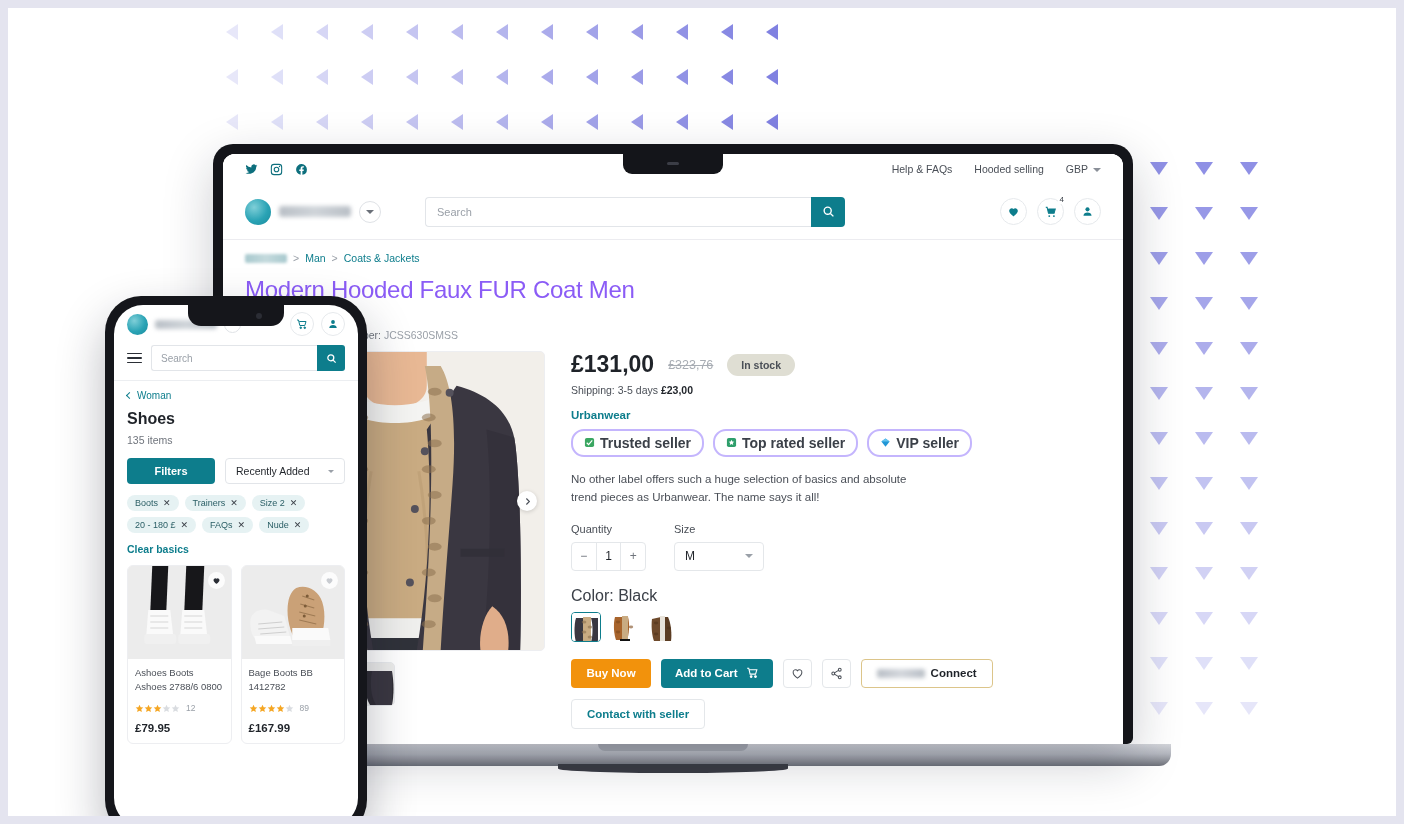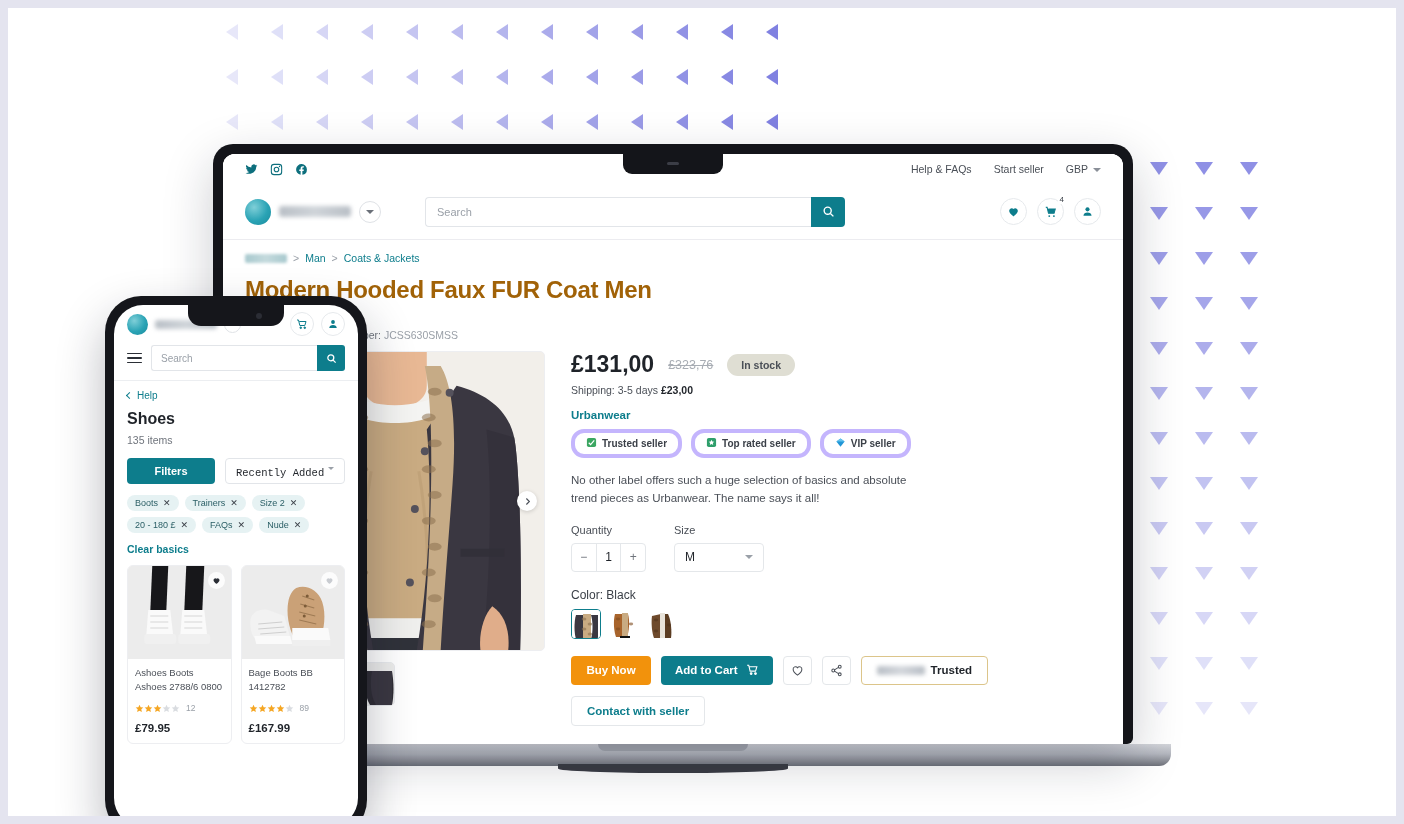--- a/index.html
+++ b/index.html
@@ -104,21 +104,21 @@
 
   .head-icons { margin-left:auto; display:flex; gap:10px; align-items:center; }
   .circ-icon { width:27px; height:27px; border-radius:50%; border:1px solid #e6e9ec; display:flex; align-items:center; justify-content:center; position:relative; background:#fff; cursor:pointer; }
   .cart-badge { position:absolute; top:-4px; right:-3px; font-size:8px; color:#3b4048; background:#fff; padding:0 2px; }
 
   
   .content { padding: 12px 22px 0 22px; }
   .crumbs { font-size:10.5px; color:#0d7d8c; display:flex; align-items:center; gap:6px; }
   .crumbs .blur { display:inline-block; width:42px; height:9px; border-radius:2px; background:linear-gradient(90deg,#a8c9ce,#c4dadd,#a8c9ce); filter:blur(1.8px); }
   .crumbs .sep { color:#9aa0a8; }
-  h1.ptitle { font-size:24px; font-weight:700; color:#a16207; margin: 12px 0 5px; letter-spacing:-.3px; }
+  h1.ptitle { font-size:24px; font-weight:400; color:#8b5cf6; margin: 12px 0 5px; letter-spacing:-.3px; }
   .subline { font-size:12px; color:#3b4048; }
   .metaline { margin-top:6px; font-size:10.5px; color:#6f747c; display:flex; gap:14px; align-items:center; }
   .metaline .rev { color:#0d7d8c; }
   .metaline .mn b { color:#9aa0a8; font-weight:400; }
 
   .prow { display:flex; gap:26px; margin-top:10px; }
 
   .gallery { width:300px; }
   .hero { width:300px; height:300px; border:1px solid #edeef1; border-radius:5px; background:#f2efec; position:relative; overflow:hidden; }
   .hero-next { position:absolute; right:7px; top:50%; transform:translateY(-50%); width:20px; height:20px; border-radius:50%; background:#fff; box-shadow:0 1px 4px rgba(0,0,0,.17); display:flex; align-items:center; justify-content:center; cursor:pointer; z-index:5; }
@@ -128,31 +128,31 @@
 
   .pinfo { flex:1; min-width:0; }
   .pricerow { display:flex; align-items:center; gap:14px; }
   .price { font-size:23px; font-weight:700; color:#1f2329; }
   .oldprice { font-size:12.5px; color:#a8adb4; text-decoration:line-through; }
   .stock { background:#dfded3; color:#4a4f57; font-size:10.5px; font-weight:700; border-radius:11px; padding:5px 14px; }
   .shipping { margin-top:6px; font-size:10.5px; color:#4a4f57; }
   .shipping b { color:#1f2329; }
   .seller { margin-top:13px; font-size:11.5px; font-weight:700; color:#0d7d8c; }
   .badges { display:flex; gap:9px; margin-top:8px; }
-  .badge { border:4px solid #c4b5fd; border-radius:13px; padding:4px 11px; font-size:10px; color:#3b4048; font-weight:700; display:flex; align-items:center; gap:5px; background:#fff; }
+  .badge { border:2px solid #c4b5fd; border-radius:13px; padding:4px 11px; font-size:14px; color:#3b4048; font-weight:700; display:flex; align-items:center; gap:5px; background:#fff; }
   .desc { margin-top:14px; font-size:11.5px; line-height:1.55; color:#4a4f57; max-width:350px; }
 
   .optrow { display:flex; gap:28px; margin-top:16px; }
   .optlabel { font-size:11px; color:#4a4f57; margin-bottom:7px; }
   .stepper { display:flex; border:1px solid #e4e7ea; border-radius:4px; height:29px; width:75px; }
   .stepper div { flex:1; display:flex; align-items:center; justify-content:center; font-size:12px; color:#6f747c; }
   .stepper .val { border-left:1px solid #e4e7ea; border-right:1px solid #e4e7ea; color:#1f2329; }
   .sizesel { border:1px solid #e4e7ea; border-radius:4px; height:29px; width:90px; display:flex; align-items:center; padding:0 10px; font-size:12px; color:#1f2329; cursor:pointer; }
   .sizesel i { margin-left:auto; border-left:4px solid transparent; border-right:4px solid transparent; border-top:4px solid #9aa0a8; }
-  .colorline { margin-top:16px; font-size:12px; color:#3b4048; }
+  .colorline { margin-top:16px; font-size:16px; color:#3b4048; }
   .varlabel { margin-top:15px; font-size:11px; color:#4a4f57; }
   .variants { display:flex; gap:8px; margin-top:7px; }
   .variant { width:30px; height:30px; border-radius:4px; overflow:hidden; border:1px solid transparent; cursor:pointer; background:#fff; }
   .variant.sel { border:1px solid #0d7d8c; }
 
   .actions { display:flex; gap:10px; align-items:center; margin-top:17px; flex-wrap:wrap; }
   .btn { height:29px; border-radius:4px; display:flex; align-items:center; justify-content:center; font-size:11.5px; font-weight:700; cursor:pointer; border:none; font-family:inherit; }
   .btn-buy { background:#f2920c; color:#fff; width:80px; }
   .btn-cart { background:#0d7d8c; color:#fff; padding:0 14px; gap:8px; }
   .btn-ico { width:29px; border:1px solid #e4e7ea; background:#fff; }
@@ -191,21 +191,21 @@
   .ph-search-box input::placeholder { color:#9aa0a8; }
   .ph-search-btn { width:28px; background:#0d7d8c; border-radius:0 3px 3px 0; display:flex; align-items:center; justify-content:center; border:none; cursor:pointer; }
 
   .ph-body { padding:9px 13px 0; }
   .back { font-size:10px; color:#0d7d8c; display:flex; align-items:center; gap:5px; cursor:pointer; }
   .back i { width:5px; height:5px; border-left:1.4px solid #0d7d8c; border-bottom:1.4px solid #0d7d8c; transform:rotate(45deg); }
   h2.cat { font-size:16px; font-weight:700; color:#1f2329; margin-top:9px; }
   .count { font-size:10.5px; color:#6f747c; margin-top:6px; }
   .ctlrow { display:flex; gap:10px; margin-top:12px; }
   .filters-btn { background:#0d7d8c; color:#fff; font-size:11px; font-weight:700; border-radius:4px; height:26px; width:88px; display:flex; align-items:center; justify-content:center; border:none; cursor:pointer; font-family:inherit; }
-  .sort-sel { flex:1; border:1px solid #e2e5e9; border-radius:4px; height:26px; display:flex; align-items:flex-start; padding:8px 10px; font-size:10.5px; color:#1f2329; cursor:pointer;font-family:Liberation Mono, monospace; }
+  .sort-sel { flex:1; border:1px solid #e2e5e9; border-radius:4px; height:26px; display:flex; align-items:center; padding:8px 10px; font-size:10.5px; color:#1f2329; cursor:pointer; }
   .sort-sel i { margin-left:auto; border-left:3.5px solid transparent; border-right:3.5px solid transparent; border-top:3.5px solid #9aa0a8; }
   .chips { display:flex; flex-wrap:wrap; gap:6px; margin-top:11px; }
   .chip { background:#e6f2f3; border-radius:11px; padding:3px 8px; font-size:9px; color:#2b5f66; display:flex; align-items:center; gap:5px; cursor:pointer; }
   .chip .x { font-size:9px; color:#3b4048; }
   .clear { font-size:10.5px; font-weight:700; color:#0d7d8c; margin-top:10px; cursor:pointer; }
 
   .grid { display:grid; grid-template-columns:1fr 1fr; gap:9px; margin-top:10px; }
   .card { border:1px solid #edeef1; border-radius:6px; overflow:hidden; background:#fff; }
   .card-img { height:93px; background:#ededed; position:relative; overflow:hidden; }
   .fav { position:absolute; top:6px; right:6px; width:17px; height:17px; border-radius:50%; background:rgba(255,255,255,.82); display:flex; align-items:center; justify-content:center; cursor:pointer; }
@@ -331,21 +331,21 @@
                   </svg>
               </span>
               <span>
                 <svg width="13" height="13" viewBox="0 0 24 24" fill="#0d6f7d">
                     <path d="M22 12a10 10 0 1 0-11.6 9.9v-7H7.9V12h2.5V9.8c0-2.5 1.5-3.9 3.8-3.9 1.1 0 2.2.2 2.2.2v2.4h-1.2c-1.2 0-1.6.8-1.6 1.6V12h2.7l-.4 2.9h-2.3v7A10 10 0 0 0 22 12z"></path>
                   </svg>
               </span>
             </div>
             <div class="topbar-right">
               <span>Help &amp; FAQs</span>
-              <span>Start seller</span>
+              <span>Hooded selling</span>
               <span><span>GBP</span><i class="chev"></i></span>
             </div>
           </div>
 
           <div class="mainhead">
             <div class="brand">
               <div class="brand-dot"></div>
               <div class="brand-name"></div>
               <div class="brand-caret">
                   <i></i>
@@ -630,21 +630,21 @@
                     <svg width="13" height="13" viewBox="0 0 24 24" fill="none" stroke="#4a4f57" stroke-width="1.9">
                         <circle cx="18" cy="5" r="2.6"></circle>
                         <circle cx="6" cy="12" r="2.6"></circle>
                         <circle cx="18" cy="19" r="2.6"></circle>
                         <line x1="8.3" y1="10.8" x2="15.7" y2="6.2"></line>
                         <line x1="8.3" y1="13.2" x2="15.7" y2="17.8"></line>
                       </svg>
                   </button>
                   <button class="btn btn-connect">
                     <span class="blur"></span>
-                    <span>Trusted</span>
+                    <span>Connect</span>
                   </button>
                 </div>
                 <button class="btn btn-contact">Contact with seller</button>
               </div>
             </div>
           </div>
 
         </div>
       </div>
     </div>
@@ -692,21 +692,21 @@
                   <circle cx="10.5" cy="10.5" r="6.5"></circle>
                   <line x1="15.5" y1="15.5" x2="21" y2="21"></line>
                 </svg>
             </button>
           </div>
         </div>
 
         <div class="ph-body">
           <div class="back">
             <i></i>
-            <span>Help</span>
+            <span>Woman</span>
           </div>
           <h2 class="cat">Shoes</h2>
           <div class="count">135 items</div>
 
           <div class="ctlrow">
             <button class="filters-btn">Filters</button>
             <div class="sort-sel">
               <span>Recently Added</span>
               <i></i>
             </div>

